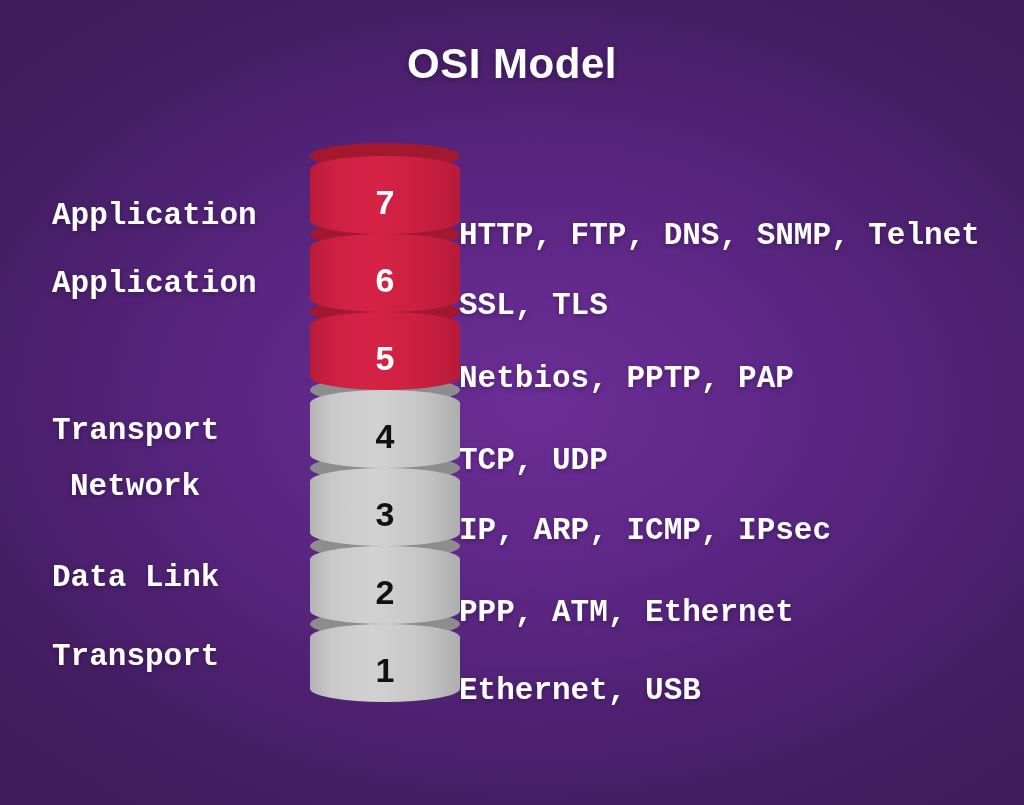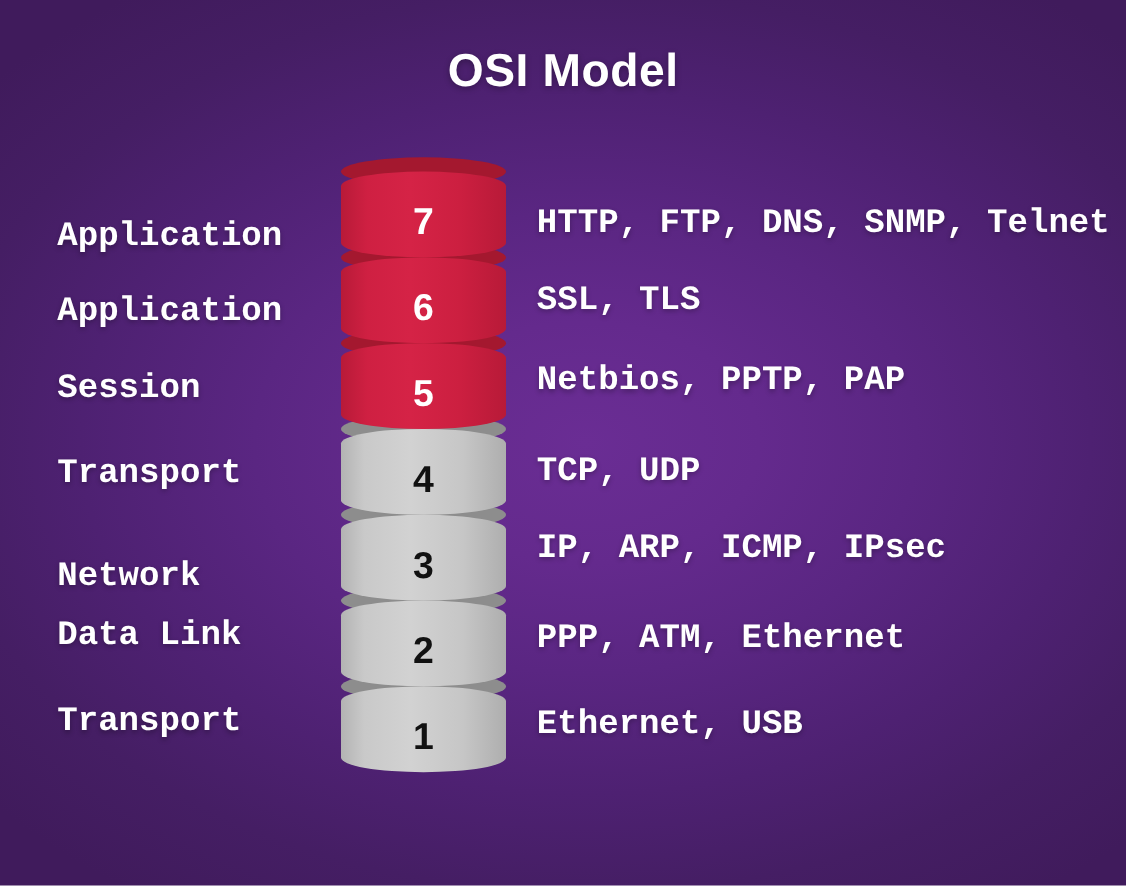--- a/index.html
+++ b/index.html
@@ -116,21 +116,21 @@
     position: absolute;
     color: #ffffff;
     font-size: 31px;
     font-weight: bold;
     white-space: nowrap;
     text-shadow: 0 2px 5px rgba(0,0,0,0.28);
     line-height: 1;
     font-family: Liberation Mono, monospace;
   }
   .row-label { left: 52px; }
-  .row-protocols { left: 488px; }
+  .row-protocols { left: 459px; margin-top: 32px; }
 </style>
 </head>
 <body>
 
 <div id="poster">
 
   <div id="title">OSI Model</div>
 
   <div id="stack">
 
@@ -173,23 +173,22 @@
     <div class="layer gray" style="top:468px; z-index:1;">
       <div class="cyl-cap"></div>
       <div class="cyl-body"></div>
       <div class="cyl-number">1</div>
     </div>
 
   </div>
 
   <div class="row-label" style="top:200px;">Application</div>
   <div class="row-label" style="top:268px;">Application</div>
-  <div class="row-label" style="top:338px;">Session</div>
   <div class="row-label" style="top:415px;">Transport</div>
-  <div class="row-label" style="top:509px;">Network</div>
+  <div class="row-label" style="top:471px;margin-left:18px;">Network</div>
   <div class="row-label" style="top:562px;">Data Link</div>
   <div class="row-label" style="top:641px;">Transport</div>
 
   <div class="row-protocols" style="top:188px;">HTTP, FTP, DNS, SNMP, Telnet</div>
   <div class="row-protocols" style="top:258px;">SSL, TLS</div>
   <div class="row-protocols" style="top:331px;">Netbios, PPTP, PAP</div>
   <div class="row-protocols" style="top:413px;">TCP, UDP</div>
   <div class="row-protocols" style="top:565px;">PPP, ATM, Ethernet</div>
   <div class="row-protocols" style="top:483px;">IP, ARP, ICMP, IPsec</div>
   <div class="row-protocols" style="top:643px;">Ethernet, USB</div>

